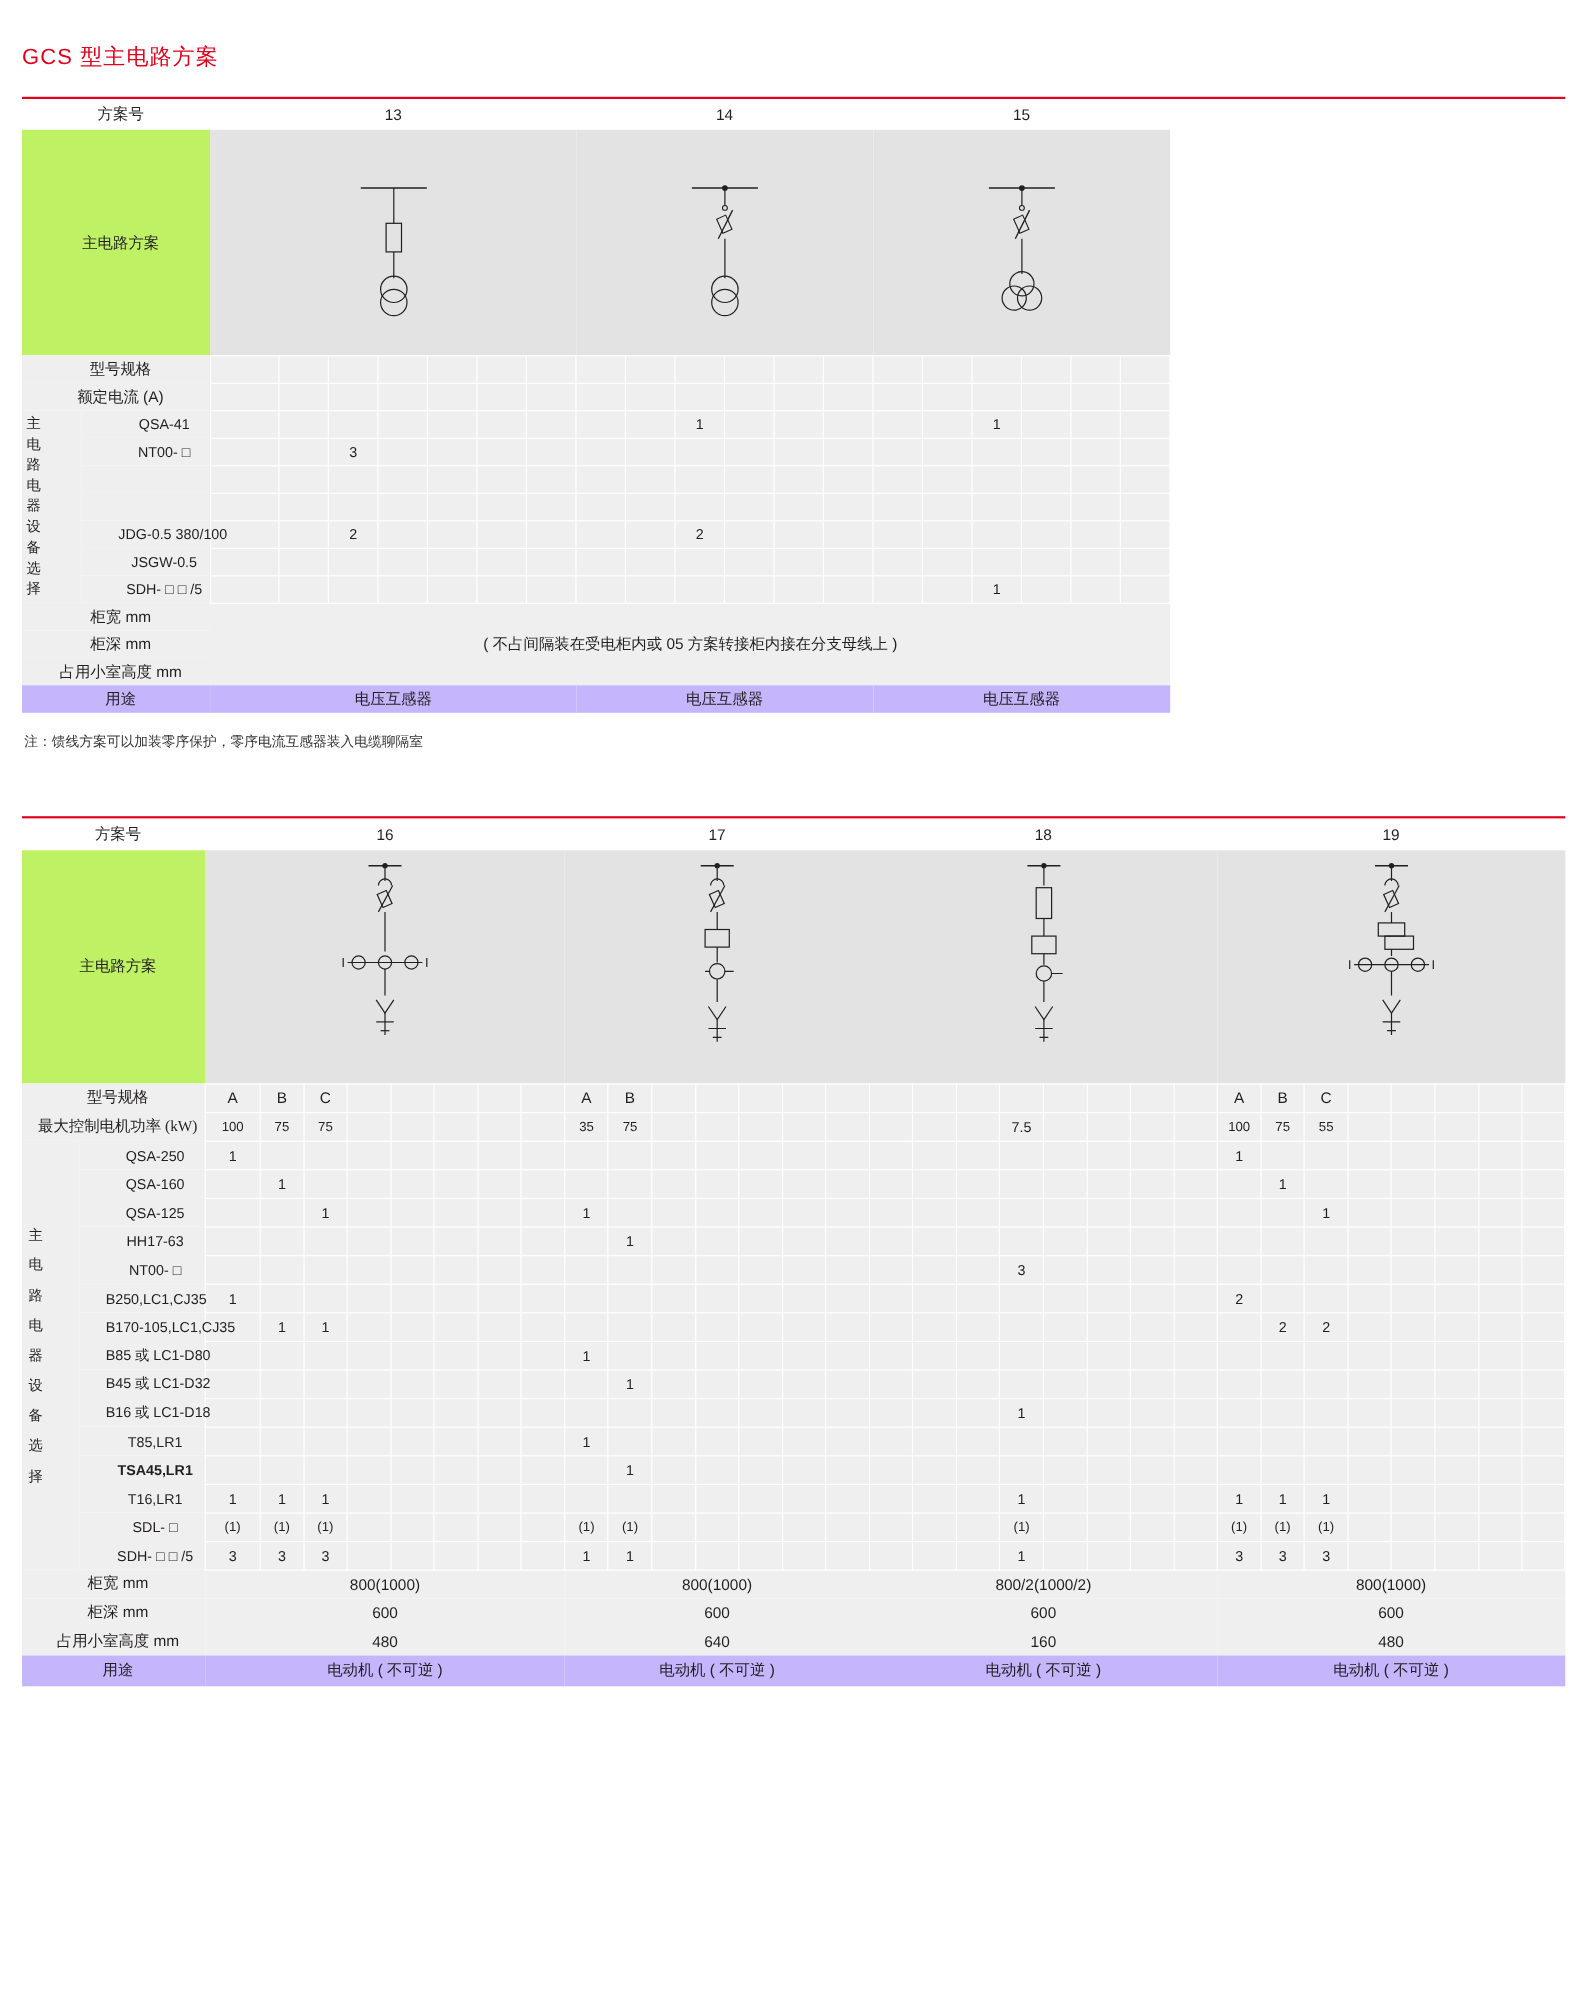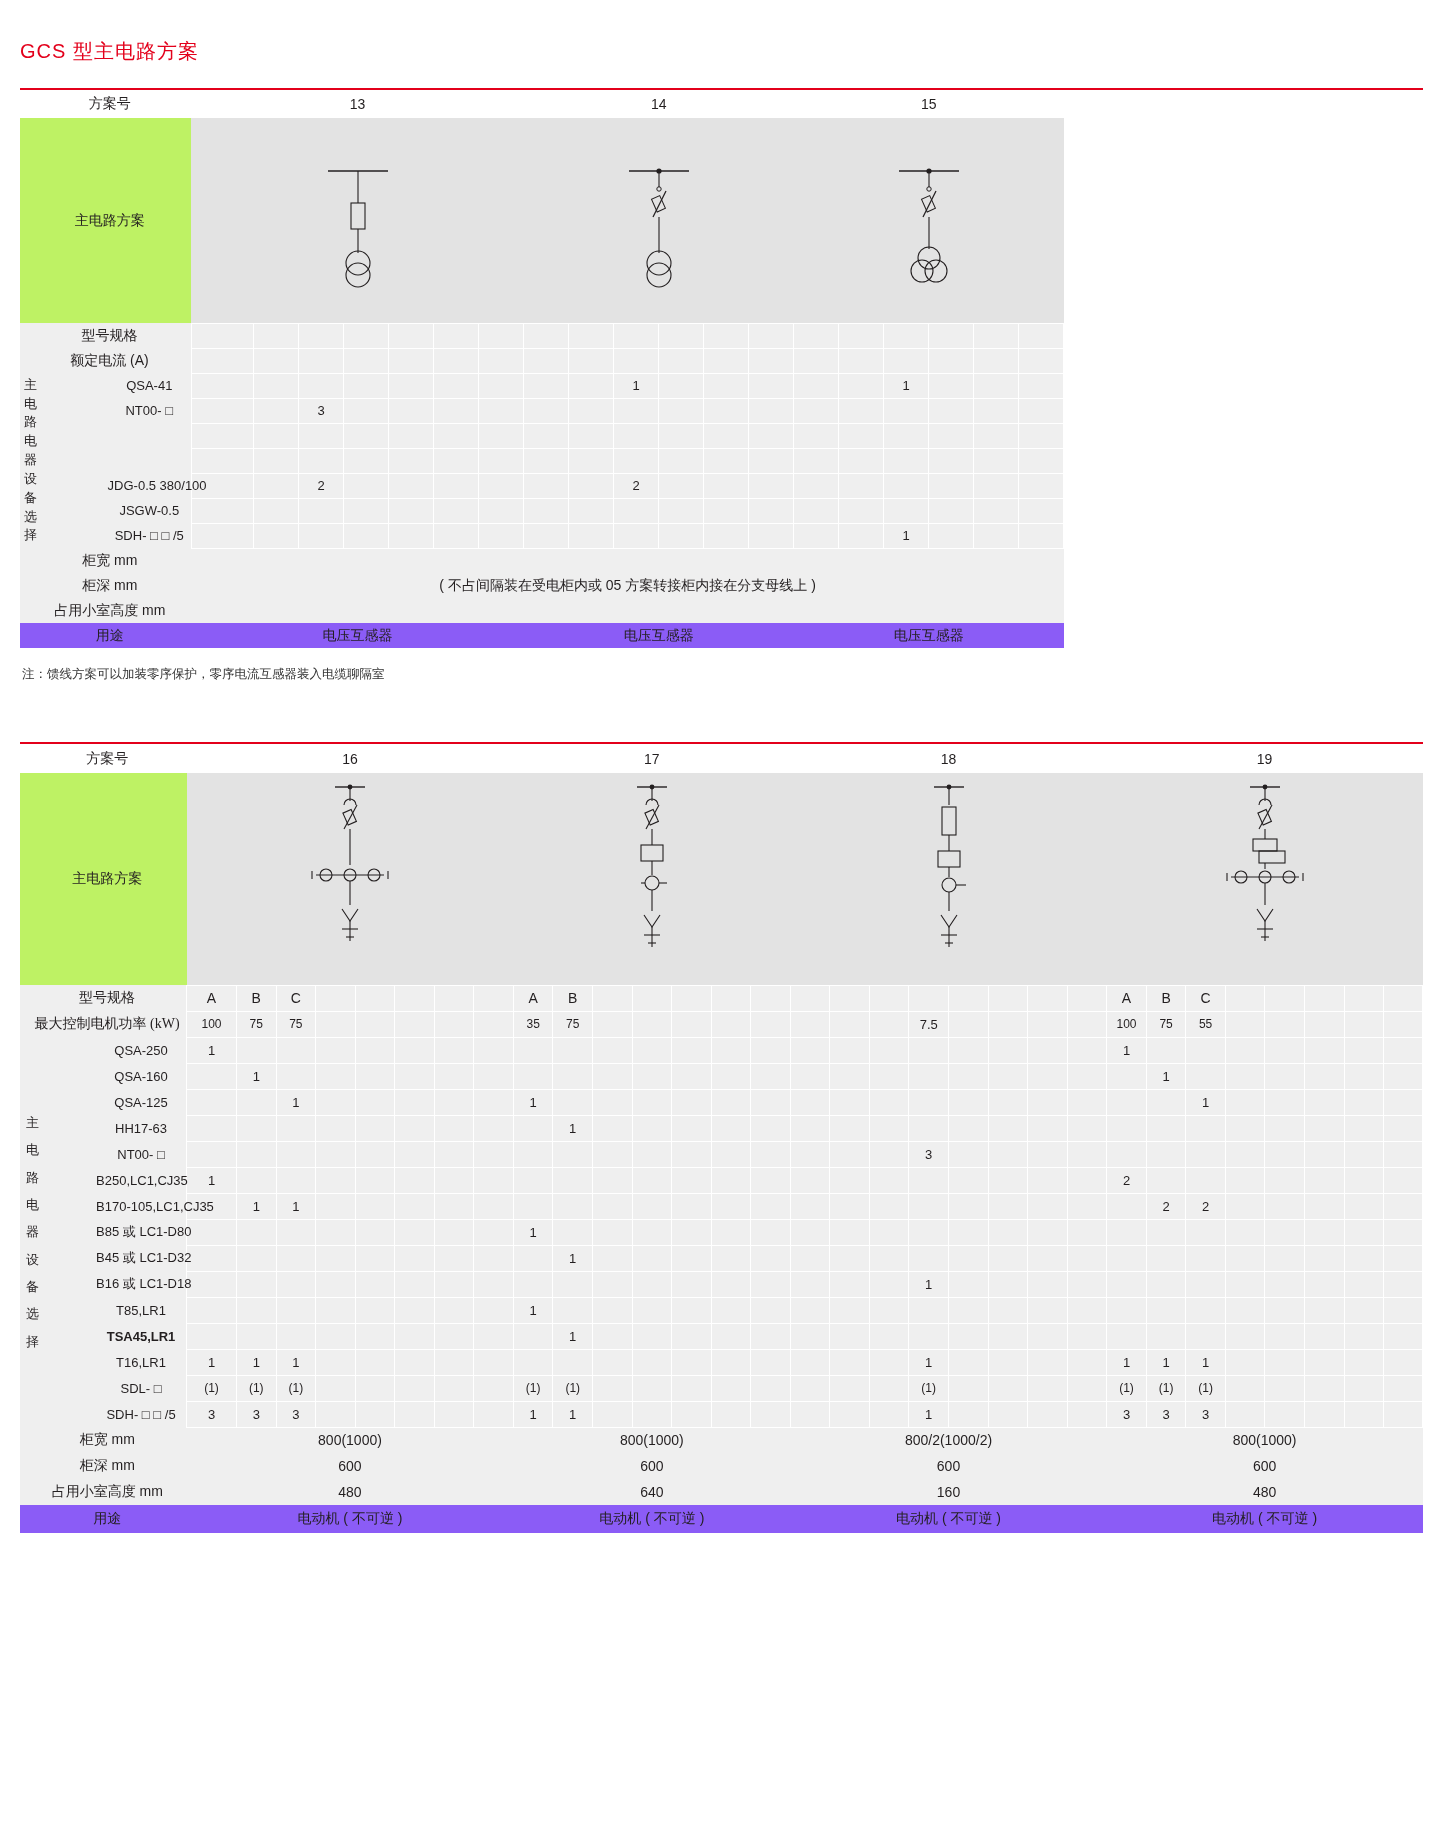--- a/index.html
+++ b/index.html
@@ -49,21 +49,21 @@
 
   .label{
     text-align:left;
     padding-left:8px !important;
     font-size:14px;
     white-space:nowrap;
   }
   .lblsm{font-size:13px;}
   .grey{background:#bef264;}
   .greyL{background:#efefef;}
-  .greyD{background:#8b5cf6;}
+  .greyD{background:#c4b5fd;}
   .white{background:#ffffff;}
   .cellbd{border:1px solid #ffffff;}
   .num{font-size:13px;}
   .small{font-size:12px;}
   .note{
     position:absolute;
     left:22px;
     font-size:12.5px;
     color:#333;
   }

